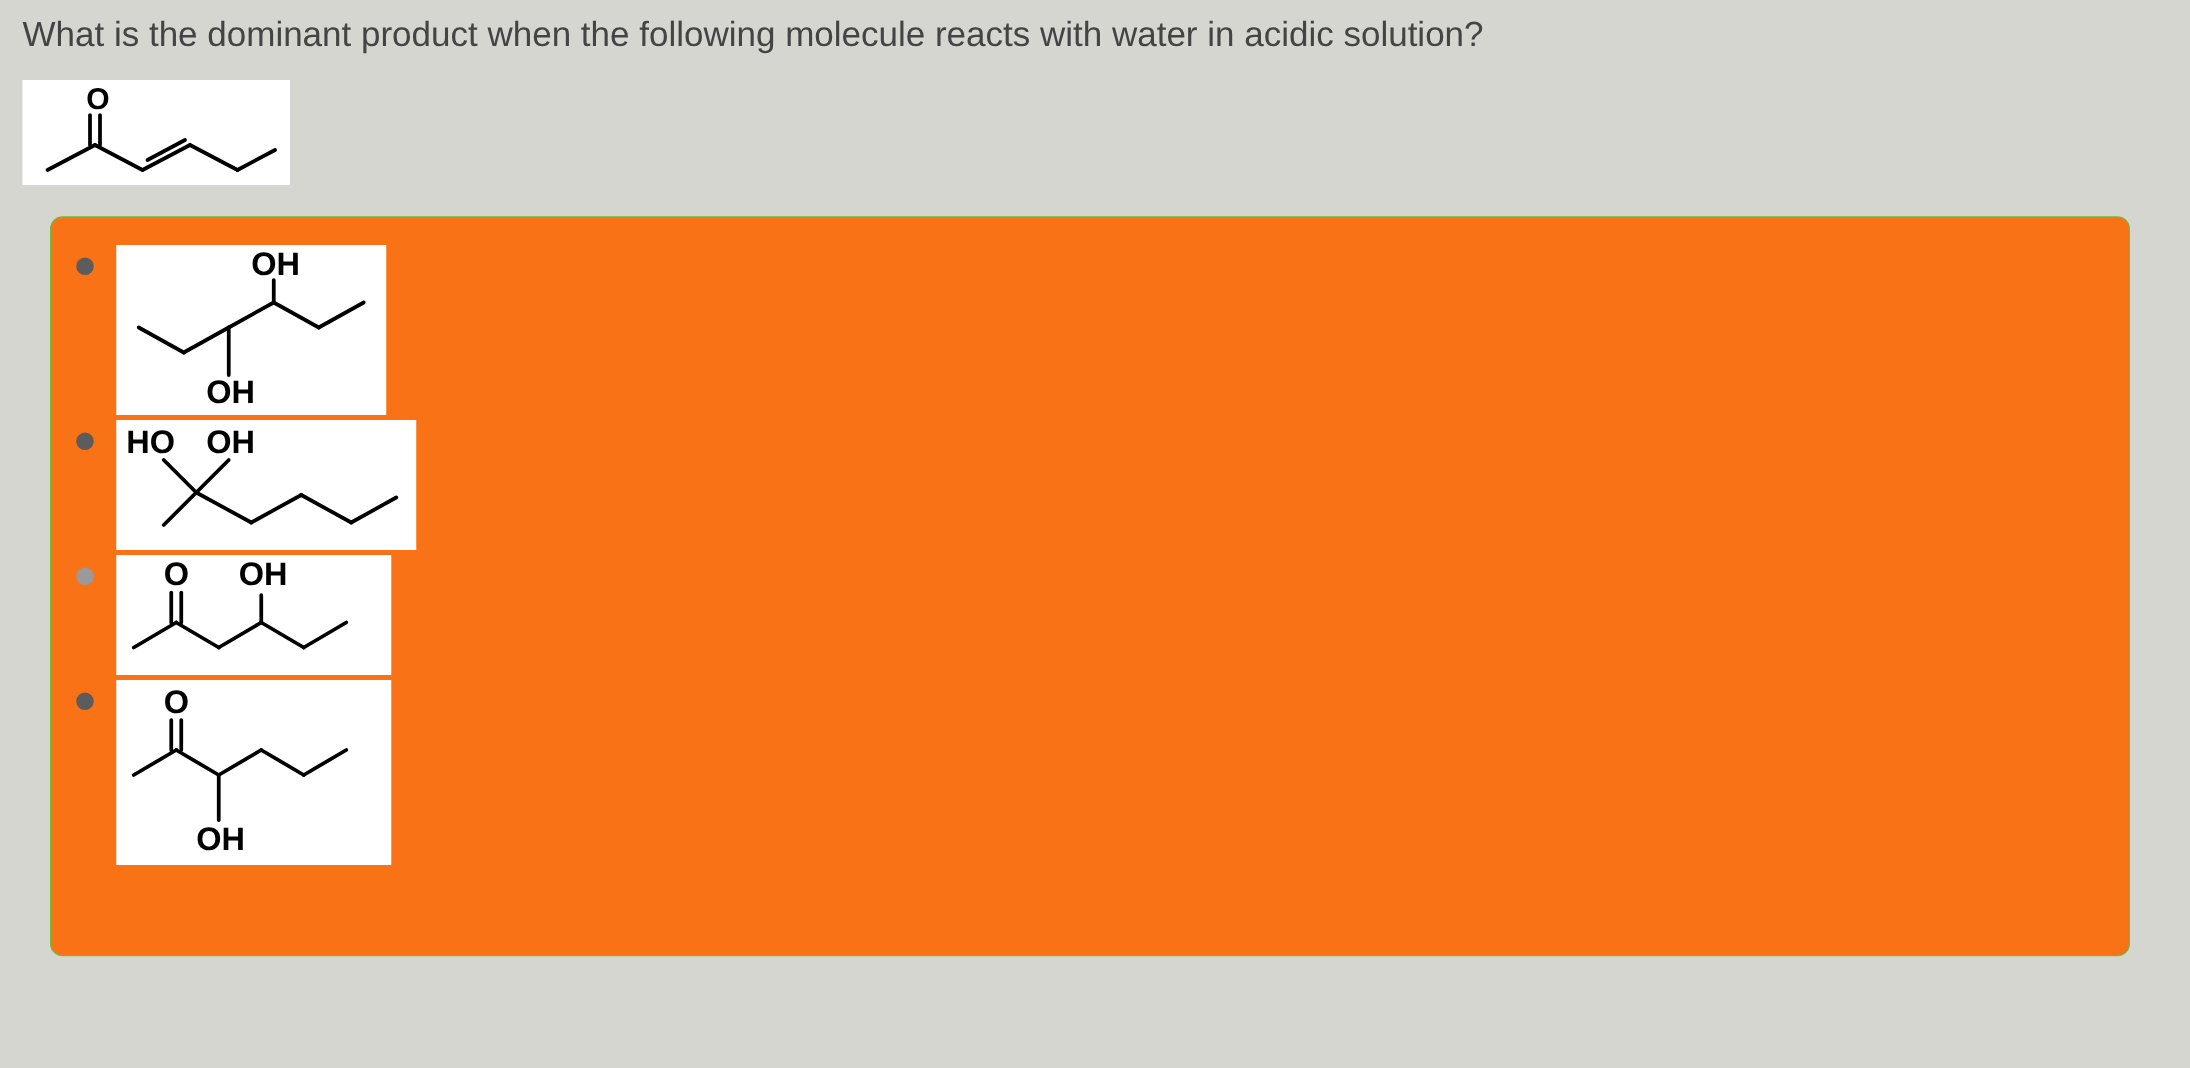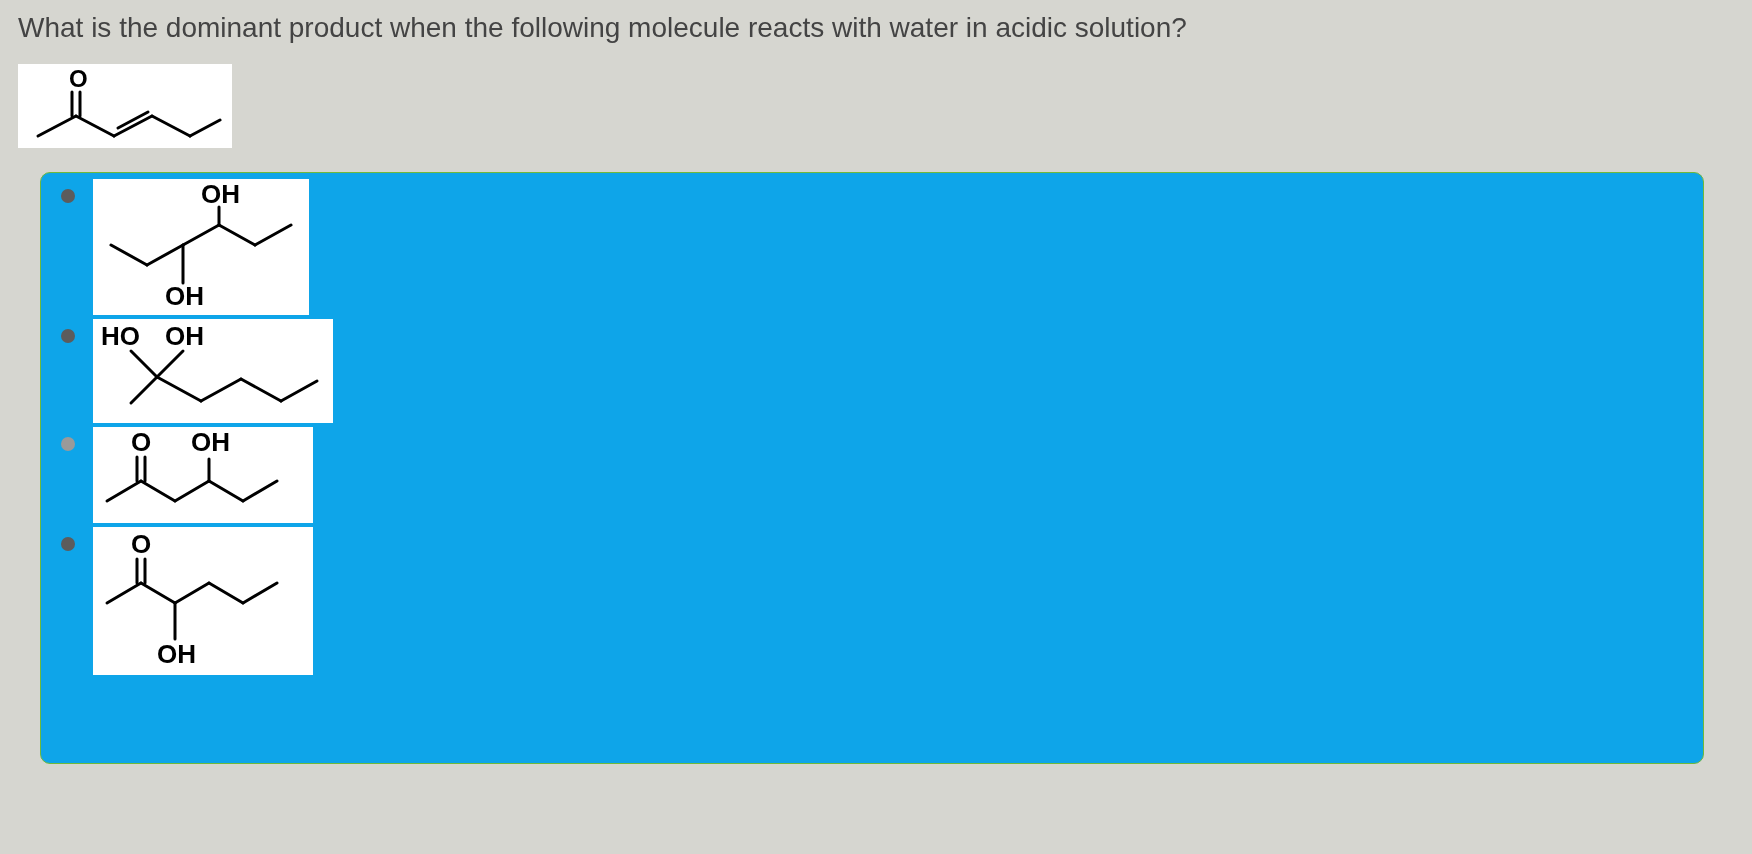--- a/index.html
+++ b/index.html
@@ -18,24 +18,24 @@
     padding: 12px 8px 14px 18px;
   }
   .question-image {
     background: #fff;
     display: inline-block;
     margin: 6px 0 20px 18px;
     padding: 6px 10px;
   }
   .options-panel {
     margin: 0 40px 0 40px;
-    background: #0ea5e9;
+    background: #f97316;
     border: 1px solid #6fb93b;
     border-radius: 10px;
-    padding: 6px 20px 22px 20px;
+    padding: 22px 20px 22px 20px;
     width: 1664px;
     height: 592px;
   }
   .option-row {
     display: flex;
     align-items: flex-start;
     margin-bottom: 4px;
   }
   .bullet {
     width: 14px;

